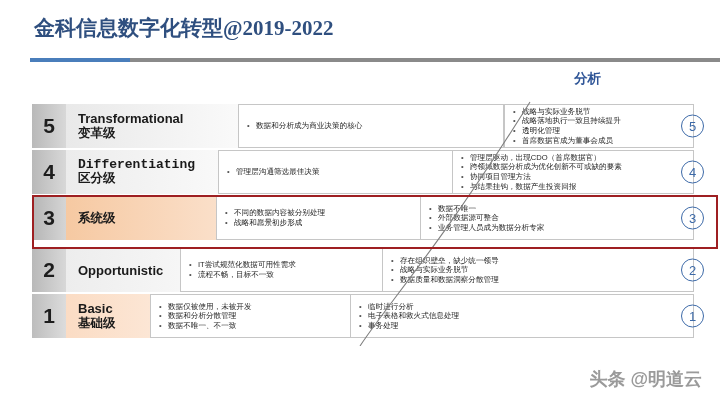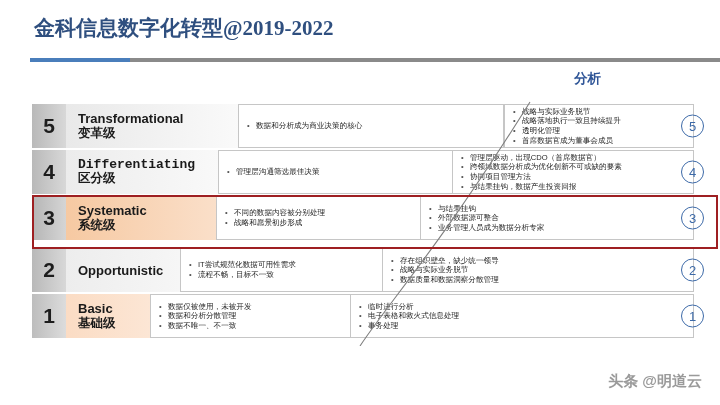--- a/index.html
+++ b/index.html
@@ -212,21 +212,21 @@
     border: 2px solid #9e1f22;
     box-sizing: border-box;
     pointer-events: none;
   }
 
   
   #watermark {
     position: absolute;
     right: 18px;
     bottom: 14px;
-    font-size: 15px;
+    font-size: 18px;
     font-weight: bold;
     color: #9a9a9a;
     white-space: nowrap;
   }
 </style>
 </head>
 <body>
 
 <div id="slide-title">金科信息数字化转型@2019-2022</div>
 <div id="title-rule"></div>
@@ -299,37 +299,36 @@
           <span class="dot">•</span>
           <span>与结果挂钩，数据产生投资回报</span>
         </div>
     </div>
     <div class="circle-num">4</div>
   </div>
 
   <div class="row row-3">
     <div class="num-cell">3</div>
     <div class="label-cell">
-      <div class="label-en">Systematic</div>
       <div class="label-zh">系统级</div>
     </div>
     <div class="content-box data-box">
       <div class="bullet-line">
           <span class="dot">•</span>
           <span>不同的数据内容被分别处理</span>
         </div>
       <div class="bullet-line">
           <span class="dot">•</span>
           <span>战略和愿景初步形成</span>
         </div>
     </div>
     <div class="content-box analysis-box">
       <div class="bullet-line">
           <span class="dot">•</span>
-          <span>与结果挂钩</span>
+          <span>数据不唯一</span>
         </div>
       <div class="bullet-line">
           <span class="dot">•</span>
           <span>外部数据源可整合</span>
         </div>
       <div class="bullet-line">
           <span class="dot">•</span>
           <span>业务管理人员成为数据分析专家</span>
         </div>
     </div>

